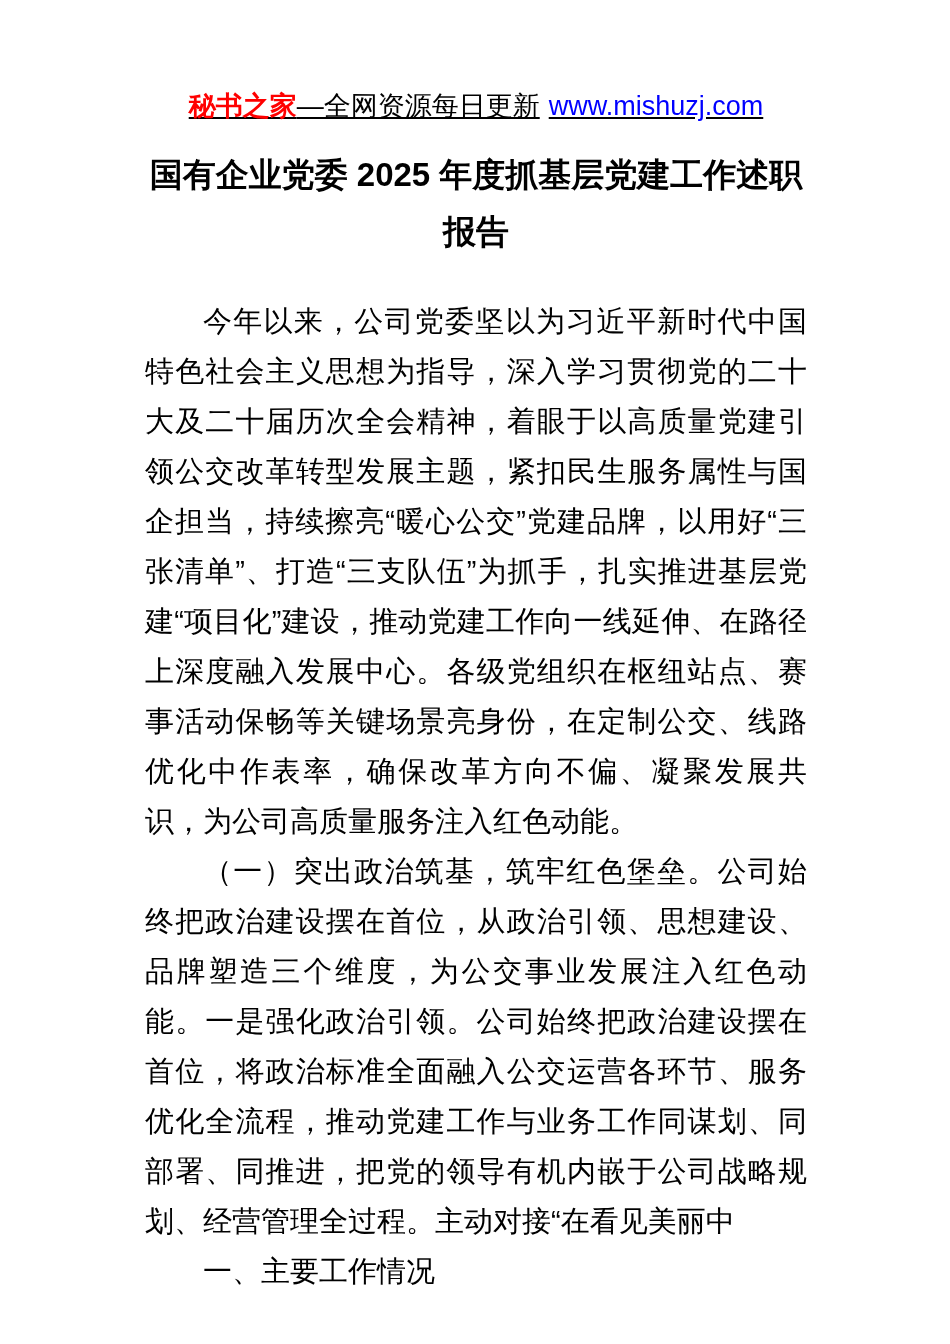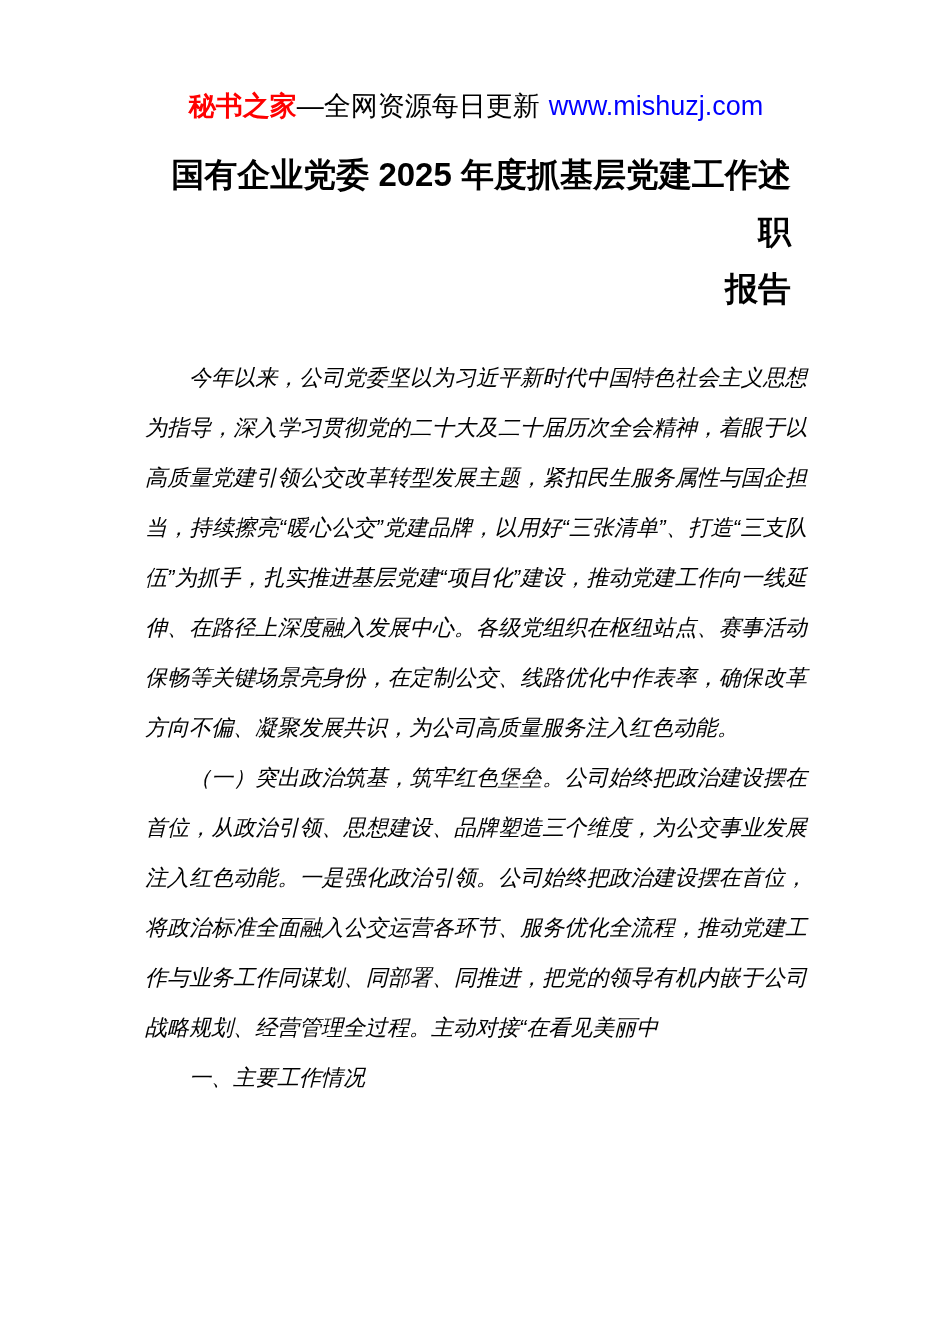--- a/index.html
+++ b/index.html
@@ -16,47 +16,47 @@
     padding: 88px 143px 0 145px;
     overflow: hidden;
     font-family: "Liberation Sans", "DejaVu Sans", sans-serif;
     color: #000000;
   }
   .site-header {
     text-align: center;
     font-size: 27px;
     line-height: 36px;
     white-space: nowrap;
+    text-decoration: underline;
   }
   .brand {
     color: #ff0000;
     font-weight: 700;
   }
   .tagline {
     color: #000000;
   }
   .url {
     color: #0000ff;
     text-decoration: none;
     margin-left: 9px;
   }
   .doc-title {
-    margin: 22px 16px 0 0;
+    margin: 22px 0 0 0;
     font-size: 33px;
     line-height: 57px;
     font-weight: 700;
-    text-align: right;
+    text-align: center;
     color: #000000;
   }
   .doc-body {
     margin-top: 36px;
-    font-size: 22px;
+    font-size: 29px;
     line-height: 50px;
     text-align: justify;
-    font-style: italic;
   }
   .doc-body p {
     margin: 0;
     text-indent: 2em;
   }
 </style>
 </head>
 <body>
 
 <div class="page">

